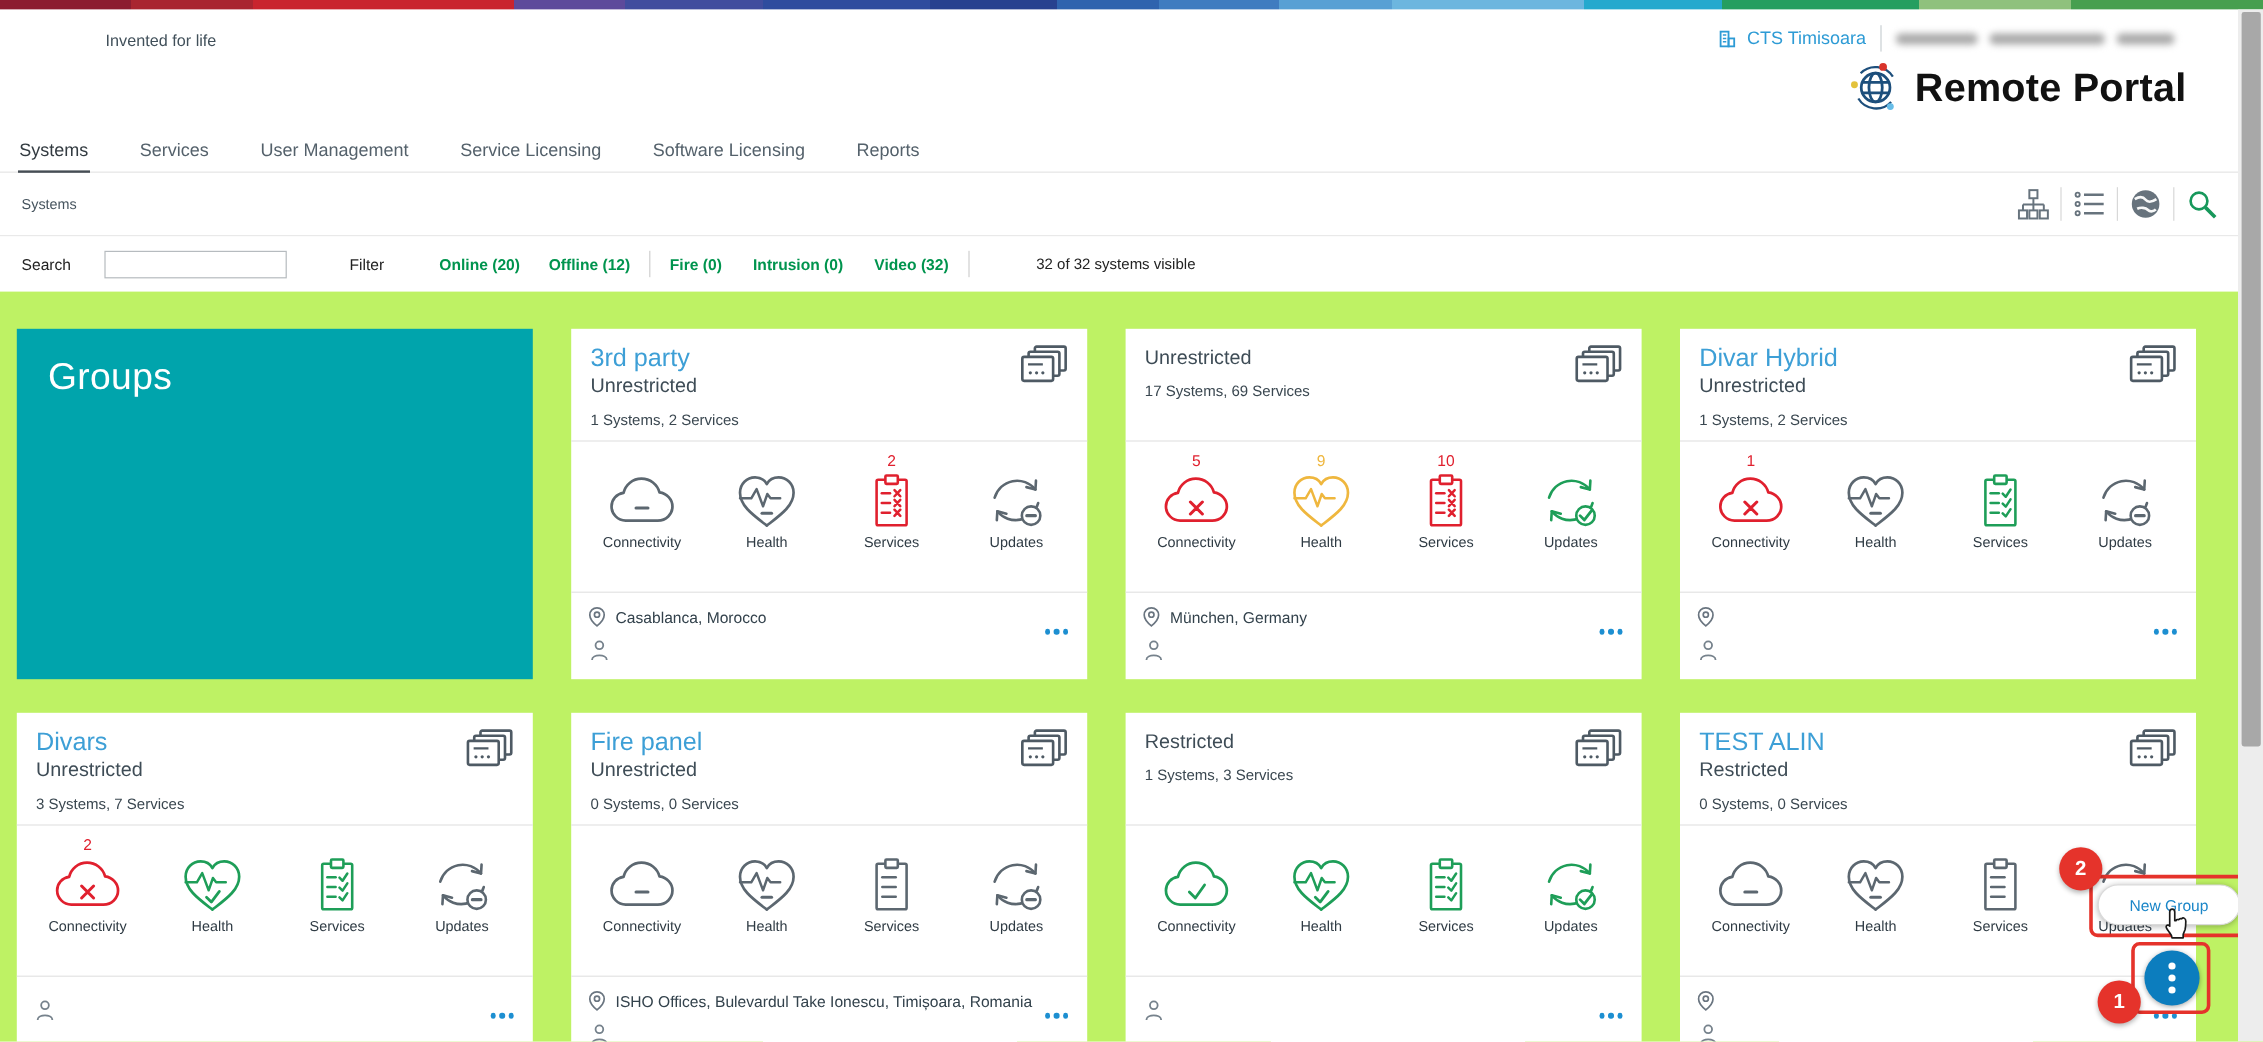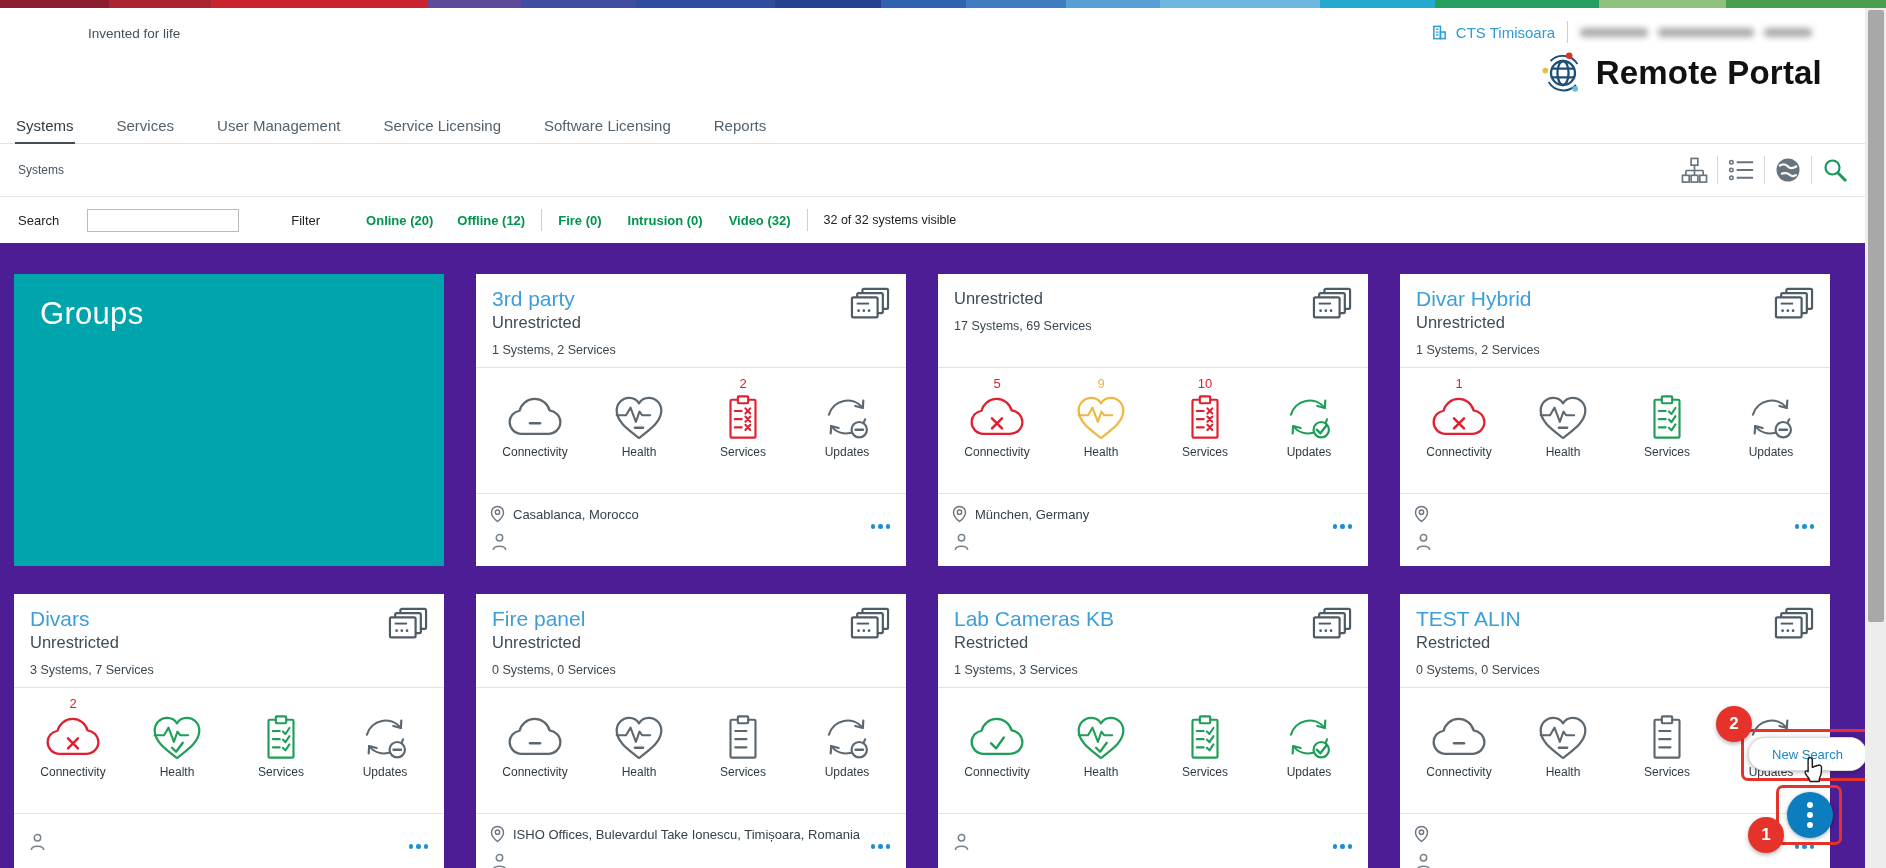--- a/index.html
+++ b/index.html
@@ -44,23 +44,23 @@
   .tool-icons { display:flex; align-items:center; }
   .tbtn { width:46px; display:flex; justify-content:center; align-items:center; cursor:pointer; }
   .tsep { width:1px; height:28px; background:#D8D8D8; }
   
   .filterbar { height:46px; background:#fff; display:flex; align-items:center;
                font-size:13px; color:#222; padding-left:18px; }
   .search-input { margin-left:28px; width:152px; height:23px; border:1px solid #B6BBBF; background:#fff; padding:0 6px; font-size:12px; }
   .flt-label { margin-left:52px; }
   .flink { color:#00944E; font-weight:bold; cursor:pointer; }
   .fsep { width:1px; height:22px; background:#CFCFCF; margin:0 16px; }
-  .fsummary { font-size:12.5px; color:#222; }
+  .fsummary { font-size:12.5px; color:#222;margin-left:40px; }
   
-  .content { height:625px; background:#4c1d95; padding-top:31px; position:relative; }
+  .content { height:625px; background:#bef264; padding-top:31px; position:relative; }
   .grid { margin-left:14px; display:grid; grid-template-columns:repeat(4,430px);
           grid-auto-rows:292px; gap:28px 32px; }
   .tile-groups { background:#00A4AC; color:#fff; font-size:31px; padding:22px 0 0 26px; letter-spacing:.3px; }
   .card { background:#fff; display:flex; flex-direction:column; }
   .card-head { height:93px; padding:13px 14px 0 16px; position:relative; }
   .card-title { font-size:21px; font-weight:400; color:#3D9FD6; cursor:pointer; white-space:nowrap; }
   .card-access { font-size:16.5px; color:#3E4C56; margin-top:2px; }
   .card-counts { font-size:12.5px; color:#3A4750; margin-top:11px; }
   .stack-icon { position:absolute; right:14px; top:12px; }
   .card-metrics { height:127px; border-top:1px solid #E3E3E3; border-bottom:1px solid #E3E3E3;
@@ -589,21 +589,20 @@
             <i></i>
           </span>
       <div class="person-row"><svg width="17" height="18" viewBox="0 0 18 19" fill="none" stroke="#76828C" stroke-width="1.6">
   <circle cx="9" cy="5" r="3.4"></circle>
               <path d="M2.5 18 C2.5 12.6 15.5 12.6 15.5 18"></path>
             </svg></div>
     </div>
       </article>
       <article class="card">
     <div class="card-head">
-      <div class="card-title">Lab Cameras KB</div>
       <div class="card-access">Restricted</div>
       <div class="card-counts">1 Systems, 3 Services</div>
       <span class="stack-icon"><svg width="44" height="38" viewBox="0 0 46 40" fill="none" stroke="#4E5A64" stroke-width="2.3">
   <rect x="15" y="3" width="27" height="21" rx="1.5"></rect>
   <rect x="9.5" y="7.5" width="27" height="21" rx="1.5" fill="#fff"></rect>
   <rect x="4" y="12" width="27" height="21" rx="1.5" fill="#fff"></rect>
   <path d="M9 18.5 H22" stroke-width="2"></path>
   <circle cx="11" cy="26" r="1.4" fill="#4E5A64" stroke="none"></circle>
               <circle cx="16.5" cy="26" r="1.4" fill="#4E5A64" stroke="none"></circle>
               <circle cx="22" cy="26" r="1.4" fill="#4E5A64" stroke="none"></circle>
@@ -740,21 +739,21 @@
   <circle cx="9" cy="5" r="3.4"></circle>
               <path d="M2.5 18 C2.5 12.6 15.5 12.6 15.5 18"></path>
             </svg></div>
     </div>
       </article>
     </div>
 </main>
 
 <div class="ann ann-circle step2">2</div>
 <div class="ann ann-rect ann-rect-pill"></div>
-<div class="ann pill">New Search</div>
+<div class="ann pill">New Group</div>
 <div class="ann hand">
   <svg width="22" height="27" viewBox="0 0 22 27">
     <path d="M8.2 1.6 C9.5 1.6 10.3 2.5 10.3 3.9 V11.2 L11.3 11.3 C11.7 10.4 12.8 10 13.7 10.4 C14.1 9.6 15.2 9.3 16.1 9.7 C16.6 9 17.6 8.8 18.4 9.3 C19.3 9.8 19.5 10.5 19.5 11.7 C19.5 13.9 19.4 16.6 18.9 18.6 C18.4 20.4 17.3 21.5 17.3 23.3 V25.5 H8 C8 23.6 6.9 22.3 5.7 20.8 C4.3 19 2.4 17 3.3 15.6 C4.1 14.4 5.6 14.9 6.1 15.8 V3.9 C6.1 2.5 6.9 1.6 8.2 1.6 Z" fill="#fff" stroke="#1a1a1a" stroke-width="1.4" stroke-linejoin="round"></path>
   </svg>
 </div>
 <div class="ann ann-rect ann-rect-fab"></div>
 <div class="ann fab">
     <i></i>
     <i></i>
     <i></i>

